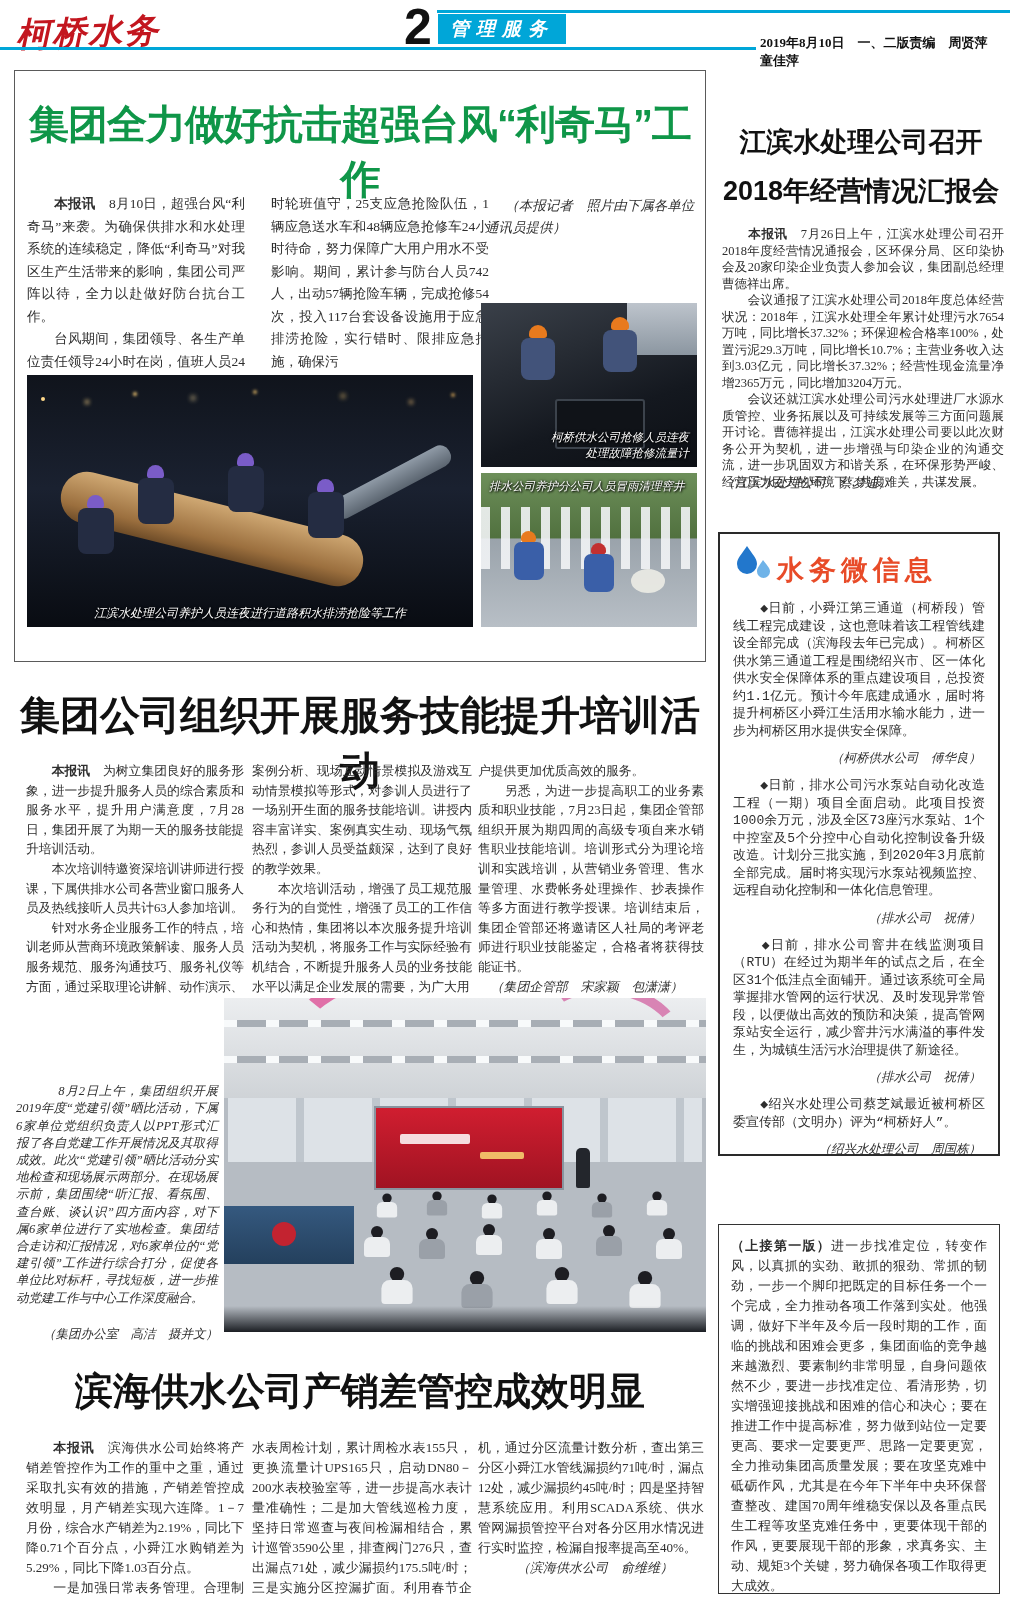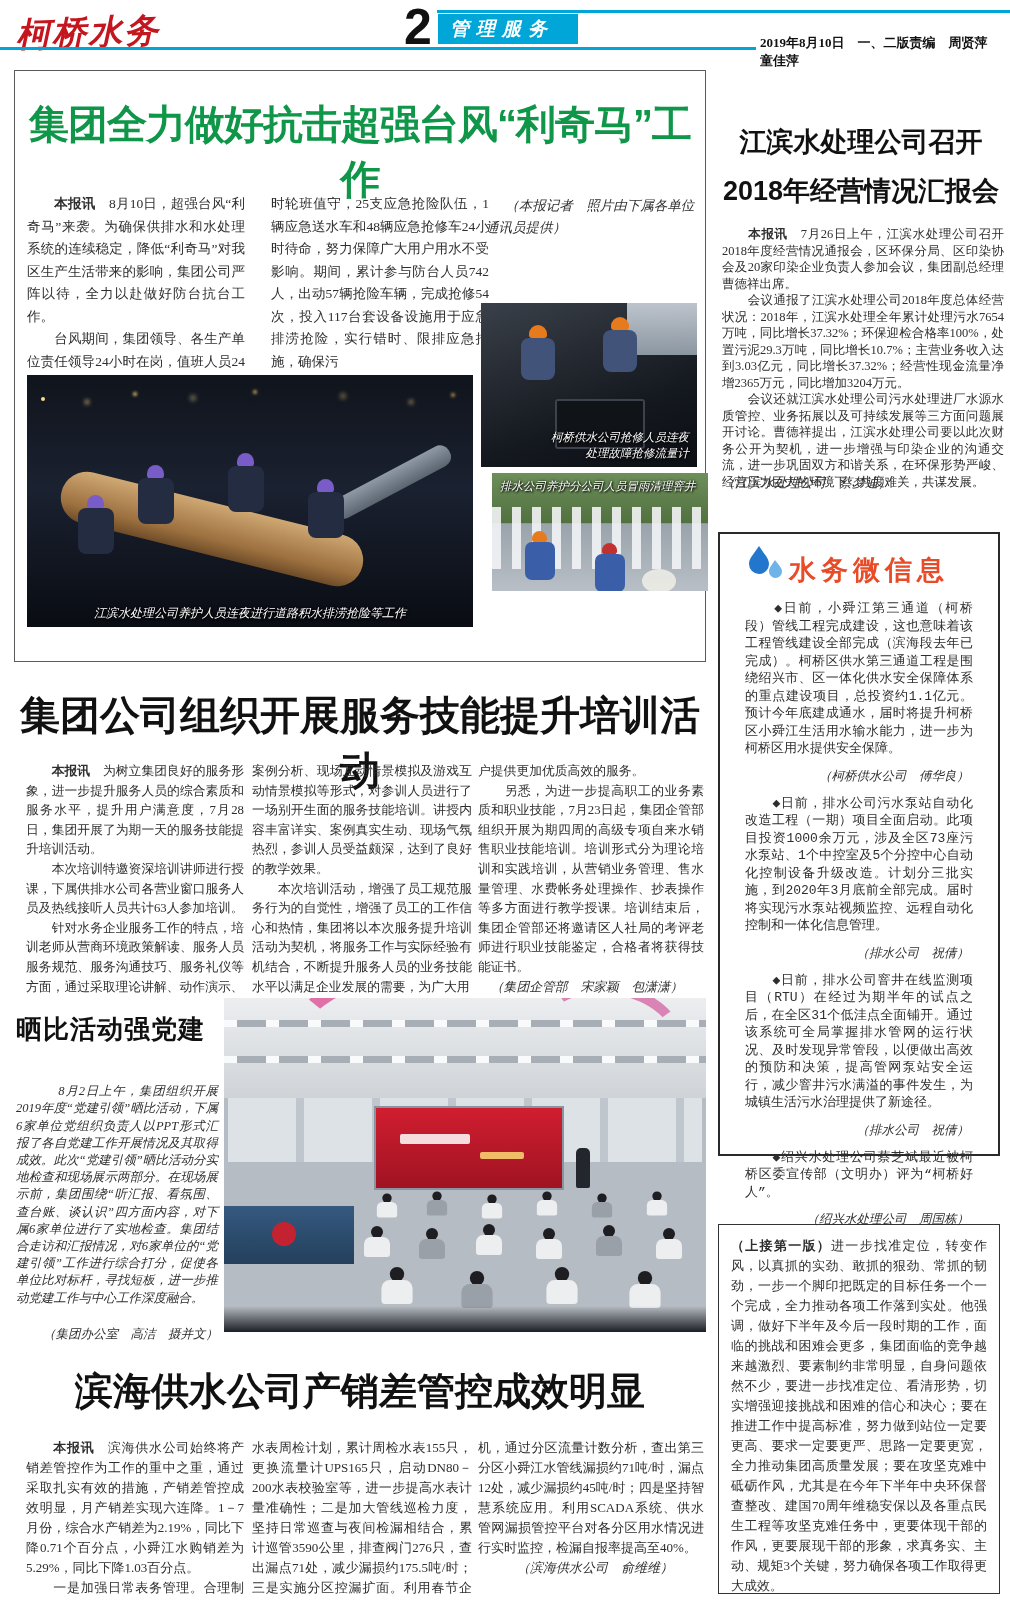--- a/index.html
+++ b/index.html
@@ -9,21 +9,21 @@
 
   
   .masthead{position:absolute;left:16px;top:10px;font-family:"DejaVu Serif",serif;
     font-style:italic;font-weight:bold;font-size:34px;color:#c3161f;transform:rotate(-2deg);letter-spacing:2px;}
   .pagenum{position:absolute;left:404px;top:2px;font-family:"Liberation Sans",sans-serif;
     font-weight:bold;font-size:50px;color:#111;line-height:50px;}
   .rule-a{position:absolute;left:437px;top:10px;width:573px;height:3px;background:#00a6d8;}
   .rule-b{position:absolute;left:0;top:47px;width:756px;height:3px;background:#00a6d8;}
   .badge{position:absolute;left:438px;top:14px;width:128px;height:30px;background:#00a6d8;
     color:#fff;font-family:"Liberation Sans",sans-serif;font-weight:bold;font-style:italic;
-    font-size:19px;letter-spacing:7px;text-align:left;line-height:30px;padding-left:12px;}
+    font-size:19px;letter-spacing:7px;text-align:center;line-height:30px;}
   .dateline{position:absolute;left:760px;top:34px;width:246px;font-size:13px;font-weight:bold;color:#111;}
 
   
   .bodytext{font-family:"Liberation Serif",serif;color:#2e2e2e;text-align:justify;white-space:pre-wrap;}
   .lead{font-weight:bold;}
   .sig{font-family:"Liberation Serif",serif;font-style:italic;color:#2e2e2e;}
   .hl{font-family:"Liberation Sans",sans-serif;font-weight:bold;color:#111;text-align:center;}
 
   
   #typhoon-box{position:absolute;left:14px;top:70px;width:690px;height:590px;border:1px solid #5a5a5a;}
@@ -54,36 +54,36 @@
   
   #photo-repair{left:466px;top:232px;width:216px;height:164px;background:linear-gradient(160deg,#3a4049 0%,#14181f 65%,#0c0f14 100%);}
   #photo-repair .sky{position:absolute;right:0;top:0;width:70px;height:52px;background:linear-gradient(180deg,#d7dee6,#9fabb6);opacity:.85;}
   #photo-repair .case{position:absolute;left:74px;top:96px;width:86px;height:46px;background:#101318;border:2px solid #3c434c;border-radius:3px;}
   .rw{position:absolute;}
   .rw .helm{width:18px;height:13px;border-radius:9px 9px 3px 3px;background:#e87a1e;}
   .rw .bod{width:34px;height:42px;margin-left:-8px;border-radius:8px;background:#42537a;}
   #photo-repair .caption{bottom:6px;right:8px;text-align:right;font-size:11.5px;}
 
   
-  #photo-drain{left:477px;top:402px;width:216px;height:118px;background:linear-gradient(180deg,#6d8f5a 0%,#51713f 42%,#9aa3ab 43%,#b8bfc6 100%);}
+  #photo-drain{left:466px;top:402px;width:216px;height:154px;background:linear-gradient(180deg,#6d8f5a 0%,#51713f 42%,#9aa3ab 43%,#b8bfc6 100%);}
   #photo-drain .fence{position:absolute;left:0;top:34px;width:100%;height:62px;
     background:repeating-linear-gradient(90deg,#f2f4f6 0 9px,rgba(255,255,255,0) 9px 20px);opacity:.9;}
   .dw{position:absolute;}
   .dw .helm{width:15px;height:11px;border-radius:8px 8px 3px 3px;background:#e87a1e;}
   .dw .bod{width:30px;height:38px;margin-left:-7px;border-radius:7px;background:#3a5fa8;}
   .bag{position:absolute;width:34px;height:24px;border-radius:50%;background:#ecece6;opacity:.9;}
   #photo-drain .caption{top:5px;left:8px;font-size:11.5px;}
 
   
   #jb-hl{position:absolute;left:718px;top:118px;width:286px;font-size:27px;line-height:49px;}
   #jb-body{position:absolute;left:722px;top:226px;width:282px;font-size:12.5px;line-height:16.5px;}
   #jb-sig{position:absolute;left:722px;top:474px;width:276px;font-size:13px;}
 
   
-  #weixin-box{position:absolute;left:718px;top:532px;width:282px;height:624px;border:2px solid #2a2a2a;box-sizing:border-box;padding:10px 25px;}
+  #weixin-box{position:absolute;left:718px;top:532px;width:282px;height:624px;border:2px solid #2a2a2a;box-sizing:border-box;padding:10px 13px;}
   #weixin-title{position:relative;height:52px;margin-bottom:4px;}
   #weixin-title .txt{position:absolute;left:44px;top:8px;font-family:"Liberation Serif",serif;
     font-weight:bold;font-size:27px;letter-spacing:5px;color:#e84b28;}
   #weixin-title svg{position:absolute;}
   .wx-item{font-size:13px;line-height:17.5px;margin-bottom:9px;font-family:Liberation Mono, monospace;}
   .wx-sig{text-align:right;font-size:12.5px;line-height:18px;padding-right:4px;margin-bottom:10px;}
 
   
   #tr-hl{position:absolute;left:14px;top:688px;width:692px;font-size:40px;letter-spacing:0px;}
   .tr-col{position:absolute;top:762px;height:238px;font-size:12.8px;line-height:19.6px;overflow:hidden;}
@@ -249,21 +249,20 @@
 　　本次培训特邀资深培训讲师进行授课，下属供排水公司各营业窗口服务人员及热线接听人员共计63人参加培训。
 　　针对水务企业服务工作的特点，培训老师从营商环境政策解读、服务人员服务规范、服务沟通技巧、服务礼仪等方面，通过采取理论讲解、动作演示、</span></div>
   <div class="tr-col bodytext" id="tr-col2">案例分析、现场互动情景模拟及游戏互动情景模拟等形式，对参训人员进行了一场别开生面的服务技能培训。讲授内容丰富详实、案例真实生动、现场气氛热烈，参训人员受益颇深，达到了良好的教学效果。
 　　本次培训活动，增强了员工规范服务行为的自觉性，增强了员工的工作信心和热情，集团将以本次服务提升培训活动为契机，将服务工作与实际经验有机结合，不断提升服务人员的业务技能水平以满足企业发展的需要，为广大用</div>
   <div class="tr-col" id="tr-col3">
     <div class="bodytext" style="font-size:12.8px;line-height:19.6px;">户提供更加优质高效的服务。
 　　另悉，为进一步提高职工的业务素质和职业技能，7月23日起，集团企管部组织开展为期四周的高级专项自来水销售职业技能培训。培训形式分为理论培训和实践培训，从营销业务管理、售水量管理、水费帐务处理操作、抄表操作等多方面进行教学授课。培训结束后，集团企管部还将邀请区人社局的考评老师进行职业技能鉴定，合格者将获得技能证书。</div>
     <div id="tr-sig" class="sig">（集团企管部　宋家颖　包潇潇）</div>
   </div>
 
-  <div id="pa-hl" class="hl">晒比活动强党建</div>
   <div id="pa-body" class="bodytext">
     <span>　　8月2日上午，集团组织开展2019年度“党建引领”晒比活动，下属6家单位党组织负责人以PPT形式汇报了各自党建工作开展情况及其取得成效。此次“党建引领”晒比活动分实地检查和现场展示两部分。在现场展示前，集团围绕“听汇报、看氛围、查台账、谈认识”四方面内容，对下属6家单位进行了实地检查。集团结合走访和汇报情况，对6家单位的“党建引领”工作进行综合打分，促使各单位比对标杆，寻找短板，进一步推动党建工作与中心工作深度融合。</span>
     <span id="pa-sig" class="sig">（集团办公室　高洁　摄并文）</span>
   </div>
 
   <div class="photo" id="meeting">
     <div class="ceiling"></div>
     <div class="lightbar" style="top:22px;"></div>
     <div class="lightbar" style="top:58px;"></div>
     <div class="arc1"></div>

